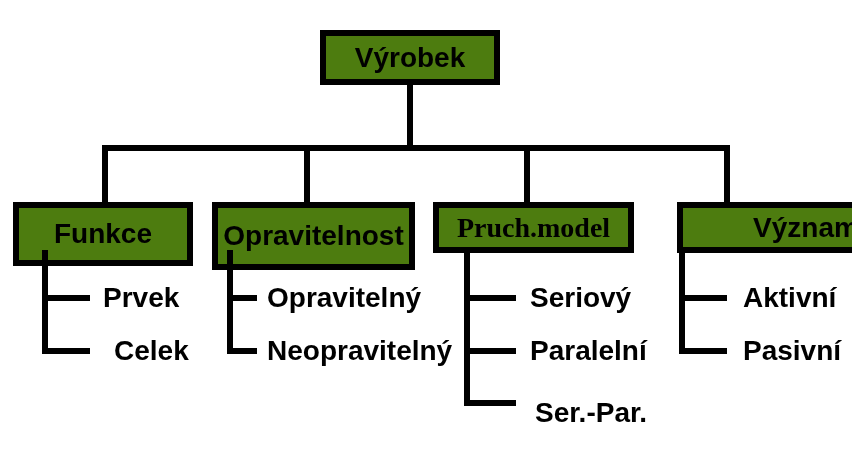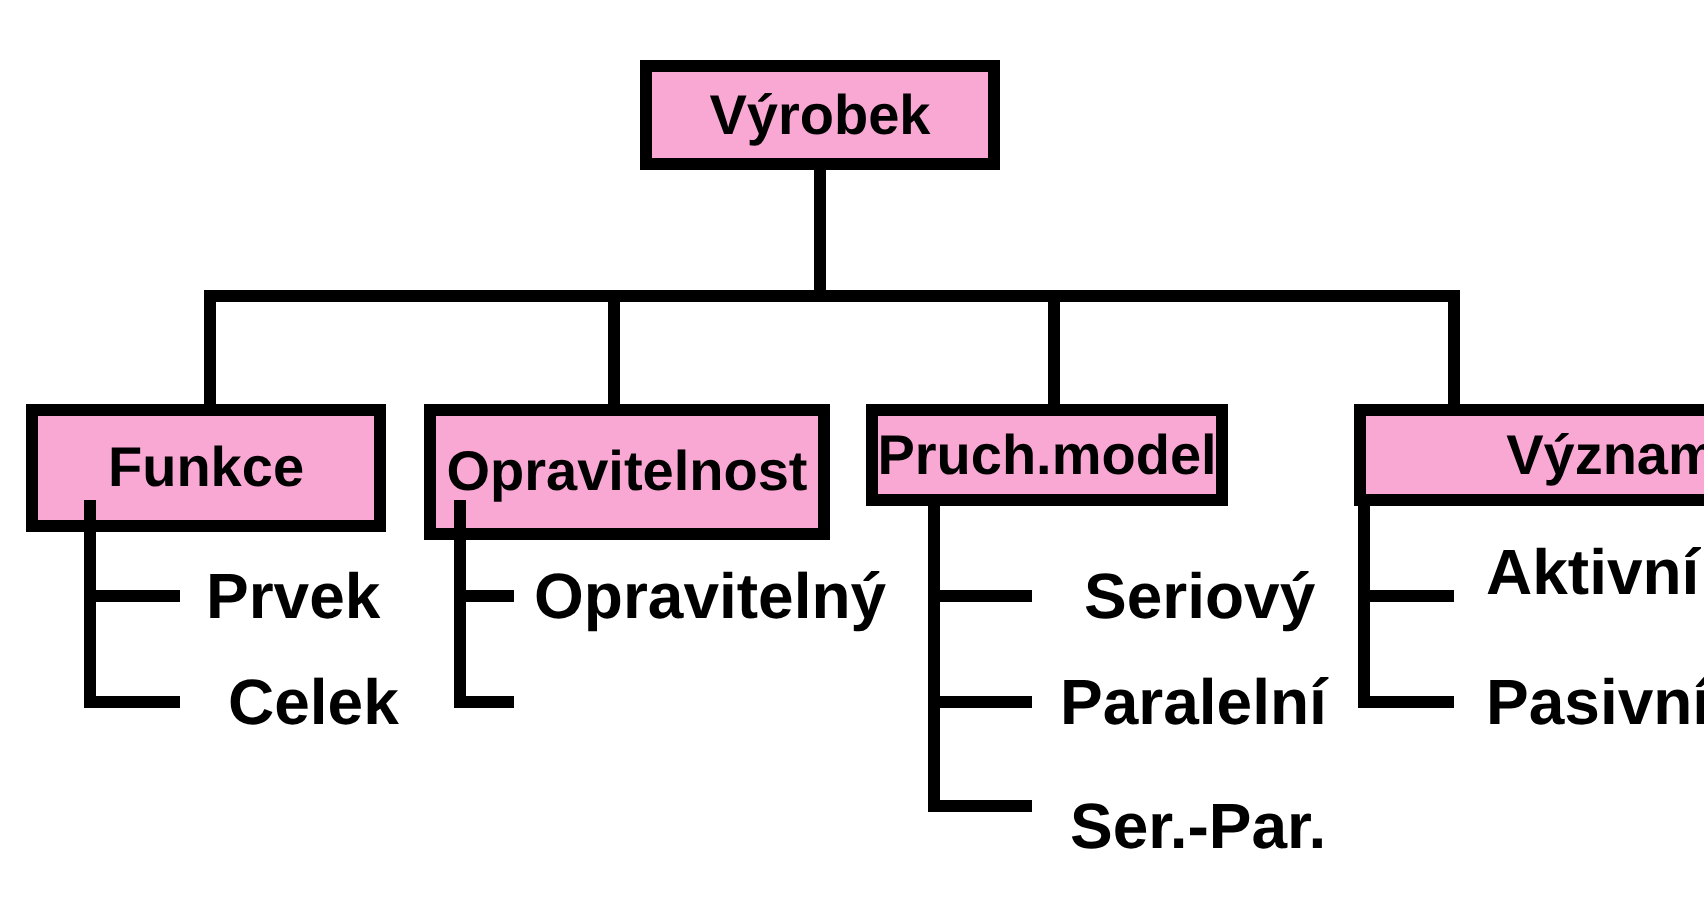--- a/index.html
+++ b/index.html
@@ -16,46 +16,46 @@
     overflow: hidden;
   }
   .line {
     position: absolute;
     background: #000000;
   }
   .node-box {
     position: absolute;
     box-sizing: border-box;
     border: 6px solid #000000;
-    background: #f9a8d4;
+    background: #4d7c0f;
     display: flex;
     align-items: center;
     justify-content: center;
     font-weight: bold;
     font-size: 28px;
     color: #000000;
     white-space: nowrap;
     text-align: center;
   }
   .leaf-label {
     position: absolute;
     font-weight: bold;
-    font-size: 32px;
+    font-size: 28px;
     line-height: 36px;
     color: #000000;
     white-space: nowrap;
   }
 
   
   .box-root          { left: 320px; top: 30px;  width: 180px; height: 55px; }
 
   
   .box-funkce        { left: 13px;  top: 202px; width: 180px; height: 64px; }
   .box-opravitelnost { left: 212px; top: 202px; width: 203px; height: 68px; }
-  .box-pruch         { left: 433px; top: 202px; width: 181px; height: 51px; }
+  .box-pruch         { left: 433px; top: 202px; width: 201px; height: 51px; font-family: Liberation Serif, serif; }
   .box-vyznam        { left: 677px; top: 202px; width: 210px; height: 51px; padding-left: 48px; }
 
   
   .ln-root-drop      { left: 407px; top: 85px;  width: 6px;   height: 66px; }
   .ln-main-horiz     { left: 102px; top: 145px; width: 628px; height: 6px;  }
   .ln-drop-funkce    { left: 102px; top: 151px; width: 6px;   height: 51px; }
   .ln-drop-oprav     { left: 304px; top: 151px; width: 6px;   height: 51px; }
   .ln-drop-pruch     { left: 524px; top: 151px; width: 6px;   height: 51px; }
   .ln-drop-vyznam    { left: 724px; top: 151px; width: 6px;   height: 51px; }
 
@@ -74,24 +74,24 @@
   .ln-tick-paralelni { left: 464px; top: 348px; width: 52px; height: 6px; }
   .ln-tick-serpar    { left: 464px; top: 400px; width: 52px; height: 6px; }
   .ln-tick-aktivni   { left: 679px; top: 295px; width: 48px; height: 6px; }
   .ln-tick-pasivni   { left: 679px; top: 348px; width: 48px; height: 6px; }
 
   
   .lbl-prvek         { left: 103px; top: 280px; }
   .lbl-celek         { left: 103px; top: 333px; margin-left: 11px; }
   .lbl-opravitelny   { left: 267px; top: 280px; }
   .lbl-neopravitelny { left: 267px; top: 333px; }
-  .lbl-seriovy       { left: 542px; top: 280px; }
+  .lbl-seriovy       { left: 530px; top: 280px; }
   .lbl-paralelni     { left: 530px; top: 333px; }
   .lbl-serpar        { left: 535px; top: 385px; margin-top: 10px; }
-  .lbl-aktivni       { left: 743px; top: 268px; }
+  .lbl-aktivni       { left: 743px; top: 280px; }
   .lbl-pasivni       { left: 743px; top: 333px; }
 </style>
 </head>
 <body>
 
 <div class="canvas">
 
   <div class="node-box box-root">Výrobek</div>
 
   <div class="line ln-root-drop"></div>
@@ -117,19 +117,20 @@
   <div class="line ln-tick-neopravitelny"></div>
   <div class="line ln-tick-seriovy"></div>
   <div class="line ln-tick-paralelni"></div>
   <div class="line ln-tick-serpar"></div>
   <div class="line ln-tick-aktivni"></div>
   <div class="line ln-tick-pasivni"></div>
 
   <div class="leaf-label lbl-prvek">Prvek</div>
   <div class="leaf-label lbl-celek">Celek</div>
   <div class="leaf-label lbl-opravitelny">Opravitelný</div>
+  <div class="leaf-label lbl-neopravitelny">Neopravitelný</div>
   <div class="leaf-label lbl-seriovy">Seriový</div>
   <div class="leaf-label lbl-paralelni">Paralelní</div>
   <div class="leaf-label lbl-serpar">Ser.-Par.</div>
   <div class="leaf-label lbl-aktivni">Aktivní</div>
   <div class="leaf-label lbl-pasivni">Pasivní</div>
 
 </div>
 
 </body></html>

